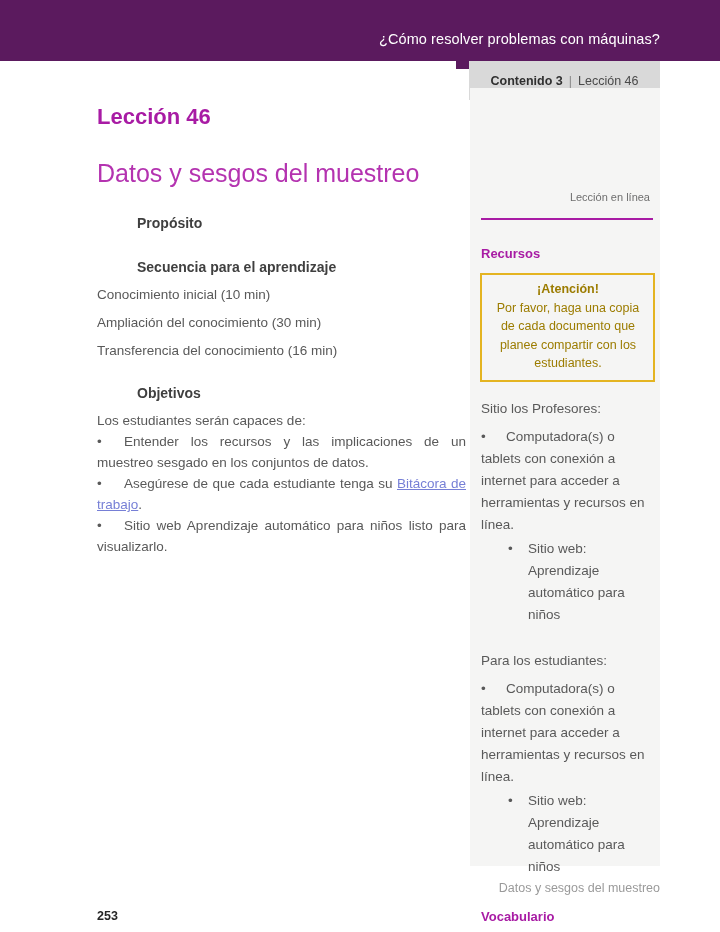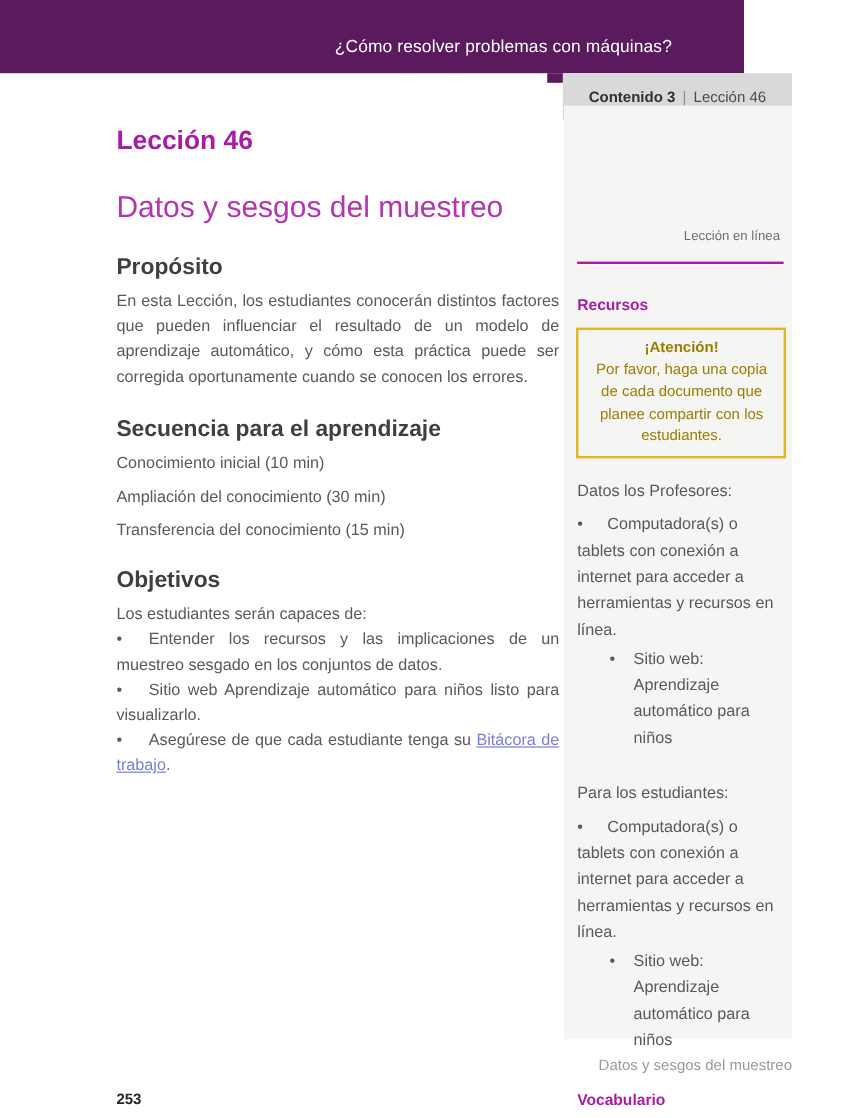--- a/index.html
+++ b/index.html
@@ -19,21 +19,21 @@
   html,body{width:720px;height:932px;}
   body{
     position:relative;
     font-family:"Liberation Sans",sans-serif;
     background:#ffffff;
     overflow:hidden;
     color:var(--body-text);
   }
   
   .header-bar{
-    position:absolute;top:0;left:0;width:620px;height:61px;
+    position:absolute;top:0;left:0;width:720px;height:61px;
     background:var(--header-purple);
   }
   .header-title{
     position:absolute;top:31px;right:60px;
     color:#ffffff;font-size:14.5px;letter-spacing:.1px;
   }
   .header-notch{
     position:absolute;top:61px;left:456px;width:14px;height:8px;
     background:var(--header-purple);
   }
@@ -49,21 +49,21 @@
   .main-col{
     position:absolute;left:97px;top:100px;width:369px;
   }
   .lesson-label{
     color:var(--magenta);font-size:22px;font-weight:bold;margin-top:3px;line-height:28px;
   }
   .doc-title{
     color:var(--title-magenta);font-size:25px;font-weight:400;margin-top:26px;line-height:32px;
   }
   .sec-heading{
-    color:var(--heading-text);font-size:19px;font-weight:bold;margin-top:24px;line-height:20px;
+    color:var(--heading-text);font-size:14px;font-weight:bold;margin-top:24px;line-height:20px;margin-left:40px;
   }
   .para{
     font-size:13.5px;line-height:21px;color:var(--body-text);margin-top:7px;
   }
   .just{text-align:justify;}
   .seq-item{font-size:13.5px;line-height:21px;margin-top:7px;}
   .bullet{display:inline-block;width:27px;}
   .b-para{margin-top:0;}
   a.doc-link{color:var(--link-color);text-decoration:underline;}
   
@@ -120,48 +120,47 @@
   <span class="tab-bold">Contenido 3</span>
   <span class="tab-sep">|</span>
   <span class="tab-rest">Lección 46</span>
 </div>
 
 <div class="main-col">
   <div class="lesson-label">Lección 46</div>
   <div class="doc-title">Datos y sesgos del muestreo</div>
 
   <div class="sec-heading">Propósito</div>
-  <p class="para just">En esta Lección, los estudiantes conocerán distintos factores que pueden influenciar el resultado de un modelo de aprendizaje automático, y cómo esta práctica puede ser corregida oportunamente cuando se conocen los errores.</p>
 
   <div class="sec-heading">Secuencia para el aprendizaje</div>
   <p class="seq-item">Conocimiento inicial (10 min)</p>
   <p class="seq-item">Ampliación del conocimiento (30 min)</p>
-  <p class="seq-item">Transferencia del conocimiento (15 min)</p>
+  <p class="seq-item">Transferencia del conocimiento (16 min)</p>
 
   <div class="sec-heading" style="margin-top:22px;">Objetivos</div>
   <p class="para">Los estudiantes serán capaces de:</p>
   <p class="para just b-para"><span class="bullet">•</span><span>Entender los recursos y las implicaciones de un muestreo sesgado en los conjuntos de datos.</span></p>
 
+  <p class="para just b-para"><span class="bullet">•</span><span>Asegúrese de que cada estudiante tenga su </span><a href="#" class="doc-link">Bitácora de trabajo</a><span>.</span></p>
   <p class="para just b-para"><span class="bullet">•</span><span>Sitio web Aprendizaje automático para niños listo para visualizarlo.</span></p>
-  <p class="para just b-para"><span class="bullet">•</span><span>Asegúrese de que cada estudiante tenga su </span><a href="#" class="doc-link">Bitácora de trabajo</a><span>.</span></p>
 </div>
 
 <div class="sidebar">
   <div class="sb-online">Lección en línea</div>
   <div class="sb-rule"></div>
 
   <div class="sb-heading">Recursos</div>
 
   <div class="attention-box">
     <div class="attention-title">¡Atención!</div>
     <div>Por favor, haga una copia de cada documento que planee compartir con los estudiantes.</div>
   </div>
 
   <div class="sb-body">
-    <div class="sb-label">Datos los Profesores:</div>
+    <div class="sb-label">Sitio los Profesores:</div>
     <p class="sb-bullet"><span class="bullet">•</span><span>Computadora(s) o tablets con conexión a internet para acceder a herramientas y recursos en línea.</span></p>
     <p class="sb-sub"><span class="bullet">•</span><span>Sitio web: Aprendizaje automático para niños</span></p>
 
     <div class="sb-label sb-label-2">Para los estudiantes:</div>
     <p class="sb-bullet"><span class="bullet">•</span><span>Computadora(s) o tablets con conexión a internet para acceder a herramientas y recursos en línea.</span></p>
     <p class="sb-sub"><span class="bullet">•</span><span>Sitio web: Aprendizaje automático para niños</span></p>
   </div>
 
   <div class="sb-heading sb-vocab-heading">Vocabulario</div>
 

